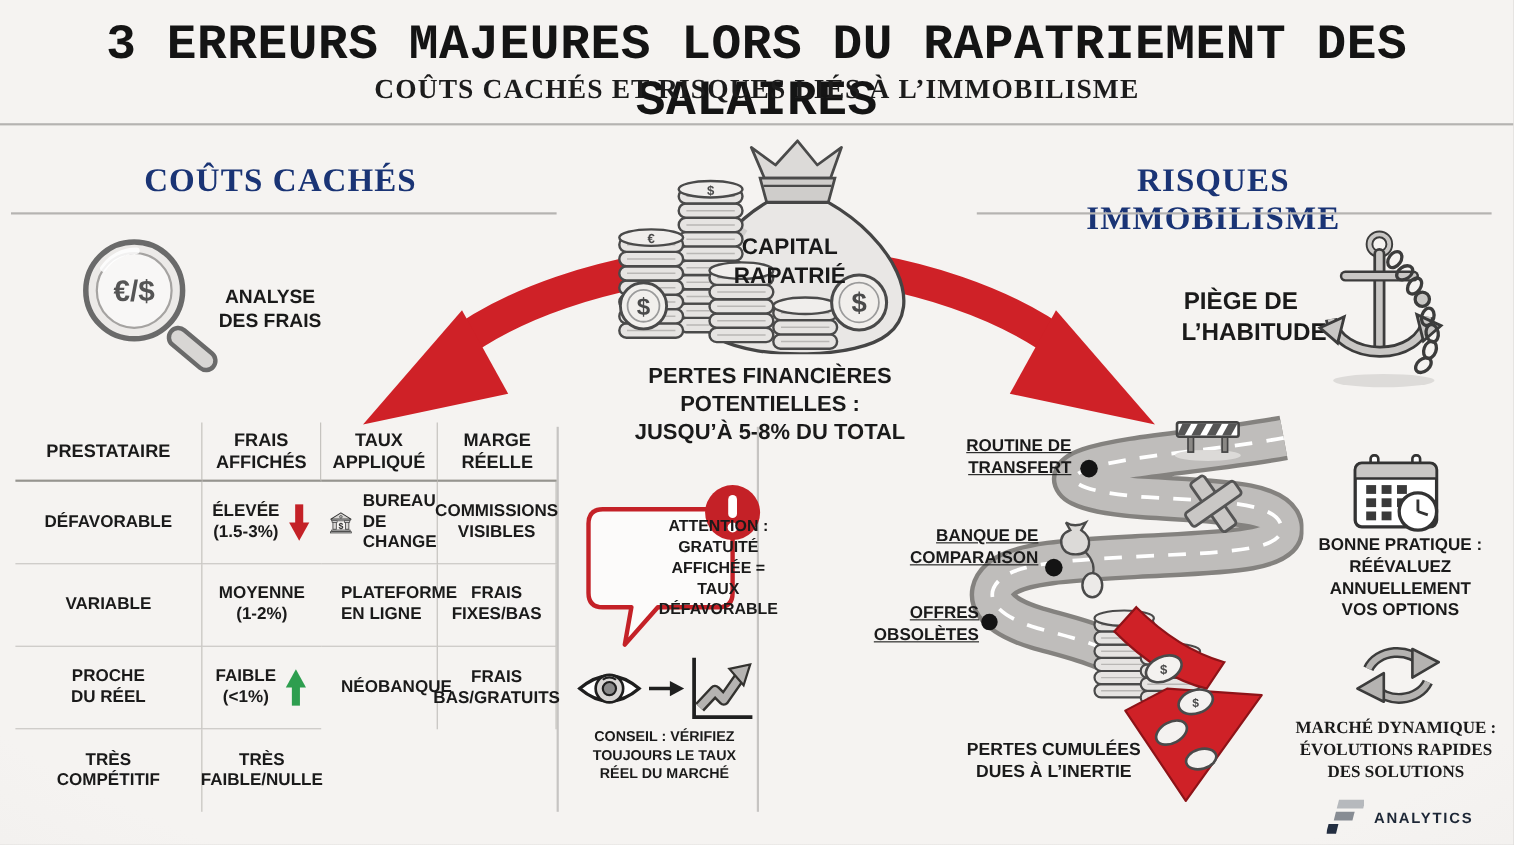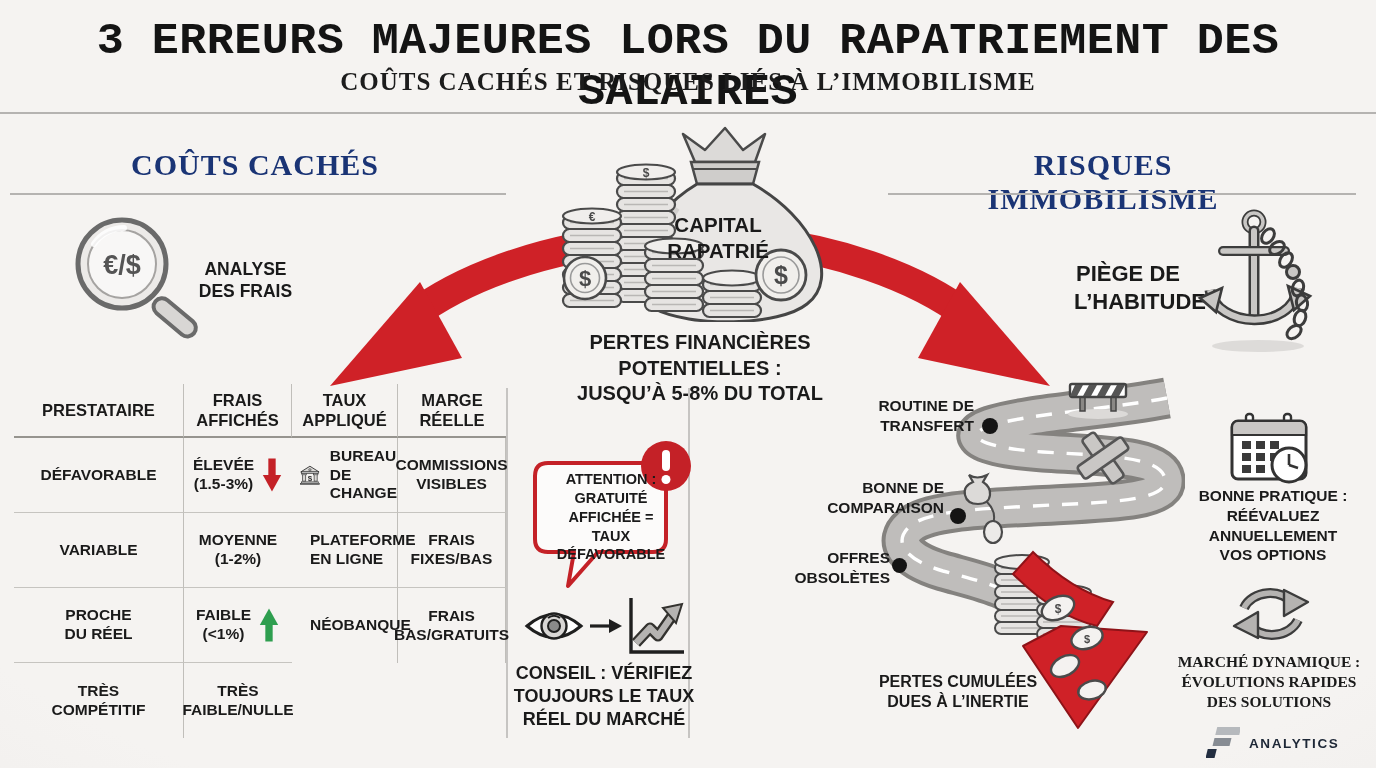--- a/index.html
+++ b/index.html
@@ -9,21 +9,21 @@
   .abs{position:absolute;}
   .t{white-space:pre-line;}
   .title{font-family:Liberation Mono, monospace;font-weight:700;font-size:45px;
     letter-spacing:.5px;text-align:center;color:#141414;}
   .subtitle{font-family:"Liberation Serif", serif;font-weight:700;font-size:25px;
     letter-spacing:1px;text-align:center;color:#1c1c1c;}
   .rule{background:#b5b3b1;}
   .sec-head{font-family:"Liberation Serif", serif;font-weight:700;font-size:30px;
     letter-spacing:1px;text-align:center;color:#1a3475;}
   .lbl{font-weight:700;line-height:1.28;text-align:center;}
-  .lbl.r{text-align:right;}
+  .lbl.r{text-align:right;text-decoration:underline;}
   .dot{position:absolute;background:#141414;border-radius:50%;}
   .vdiv{position:absolute;width:2px;background:#c6c4c2;}
   
   .table{position:absolute;left:14px;top:384px;width:492px;height:354px;display:grid;
     grid-template-columns:170px 108px 106px 108px;grid-template-rows:54px 75px 75px 75px 75px;}
   .cell{display:flex;align-items:center;justify-content:center;text-align:center;
     font-weight:700;font-size:15.5px;line-height:1.22;position:relative;}
   .cell.head{font-size:16.5px;border-bottom:2px solid #96948f;}
   .cell.colb{border-right:1px solid #c0beba;}
   .cell.rowb{border-bottom:1.5px solid #c6c4c0;}
@@ -227,21 +227,21 @@
   </div>
 
   <svg class="abs" style="left:523px;top:436px;" width="178" height="162" viewBox="0 0 178 162">
     <path d="M25 27 H130 Q143 27 143 40 V103 Q143 116 130 116 H75 L45 150 L51 116 H25 Q12 116 12 103 V40 Q12 27 25 27 Z" fill="#fcfbfa" stroke="#c42127" stroke-width="4" stroke-linejoin="round"></path>
     <g>
       <circle cx="143" cy="30" r="25" fill="#c42127"></circle>
       <rect x="139" y="14" width="8" height="21" rx="4" fill="#fff"></rect>
       <circle cx="143" cy="43.5" r="4.5" fill="#fff"></circle>
     </g>
   </svg>
-  <div class="abs bubble-text t" style="left:521px;top:470px;width:120px;padding-left:30px;">ATTENTION :
+  <div class="abs bubble-text t" style="left:563px;top:470px;width:120px;padding-left:30px;">ATTENTION :
 GRATUITÉ
 AFFICHÉE = TAUX
 DÉFAVORABLE</div>
 
   <svg class="abs" style="left:524px;top:596px;" width="162" height="64" viewBox="0 0 162 64">
     <g transform="translate(30,30)">
       <path d="M-27 0 Q0 -23 27 0 Q0 23 -27 0 Z" fill="#fff" stroke="#1f1f1f" stroke-width="3"></path>
       <circle r="12.5" fill="#d8d6d4" stroke="#1f1f1f" stroke-width="2.4"></circle>
       <circle r="6" fill="#8a8a8a" stroke="#1f1f1f" stroke-width="2"></circle>
       <path d="M-6 -8 A 9 9 0 0 1 6 -8" stroke="#1f1f1f" stroke-width="2" fill="none"></path>
@@ -250,21 +250,21 @@
       <line x1="66" y1="30" x2="86" y2="30" stroke="#1f1f1f" stroke-width="3.2"></line>
       <polygon points="85,23 98,30 85,37" fill="#1f1f1f"></polygon>
     </g>
     <g>
       <path d="M107 2 V56 H160" fill="none" stroke="#1f1f1f" stroke-width="3.4"></path>
       <path d="M112 47 L126 32 L134 40 L148 20" fill="none" stroke="#33322f" stroke-width="11" stroke-linejoin="round"></path>
       <path d="M112 47 L126 32 L134 40 L148 20" fill="none" stroke="#b5b3b1" stroke-width="6.5" stroke-linejoin="round"></path>
       <polygon points="139,12 158,8 152,27" fill="#b5b3b1" stroke="#33322f" stroke-width="2"></polygon>
     </g>
   </svg>
-  <div class="abs lbl t" style="left:512px;top:662px;width:184px;font-size:18px;">CONSEIL : VÉRIFIEZ
+  <div class="abs lbl t" style="left:512px;top:662px;width:184px;font-size:13px;">CONSEIL : VÉRIFIEZ
 TOUJOURS LE TAUX
 RÉEL DU MARCHÉ</div>
 
   <div class="abs lbl t" style="left:1074px;top:260px;width:108px;font-size:22px;">PIÈGE DE
 L’HABITUDE</div>
   <svg class="abs" style="left:1196px;top:206px;" width="128" height="148" viewBox="0 0 128 148">
     <ellipse cx="62" cy="140" rx="46" ry="6" fill="#dddbd9"></ellipse>
     <circle cx="58" cy="16" r="9" fill="none" stroke="#3c3c3c" stroke-width="7"></circle>
     <circle cx="58" cy="16" r="9" fill="none" stroke="#c9c7c5" stroke-width="3.5"></circle>
     <line x1="58" y1="25" x2="58" y2="110" stroke="#3c3c3c" stroke-width="11" stroke-linecap="round"></line>
@@ -345,21 +345,21 @@
         <text x="242" y="267" font-size="11" font-weight="bold" fill="#4a4a4a" text-anchor="middle">$</text>
         <ellipse cx="220" cy="290" rx="15" ry="9.5" transform="rotate(-28 220 290)" fill="#f4f2f0" stroke="#4a4a4a" stroke-width="2.4"></ellipse>
         <ellipse cx="247" cy="314" rx="14" ry="9" transform="rotate(-15 247 314)" fill="#f4f2f0" stroke="#4a4a4a" stroke-width="2.4"></ellipse>
       </g>
     </g>
   </svg>
 
   <div class="abs lbl r t" style="left:856px;top:396px;width:118px;font-size:15.5px;">ROUTINE DE
 TRANSFERT</div>
   <div class="dot" style="left:982px;top:418px;width:16px;height:16px;"></div>
-  <div class="abs lbl r t" style="left:810px;top:478px;width:134px;font-size:15.5px;">BONNE DE
+  <div class="abs lbl r t" style="left:810px;top:478px;width:134px;font-size:15.5px;">BANQUE DE
 COMPARAISON</div>
   <div class="dot" style="left:950px;top:508px;width:16px;height:16px;"></div>
   <div class="abs lbl r t" style="left:786px;top:548px;width:104px;font-size:15.5px;">OFFRES
 OBSOLÈTES</div>
   <div class="dot" style="left:892px;top:558px;width:15px;height:15px;"></div>
   <div class="abs lbl t" style="left:876px;top:672px;width:164px;font-size:16px;">PERTES CUMULÉES
 DUES À L’INERTIE</div>
 
   <svg class="abs" style="left:1226px;top:412px;" width="90" height="80" viewBox="0 0 90 80">
     <rect x="20" y="2" width="7" height="13" rx="3" fill="#fff" stroke="#333" stroke-width="2.4"></rect>

